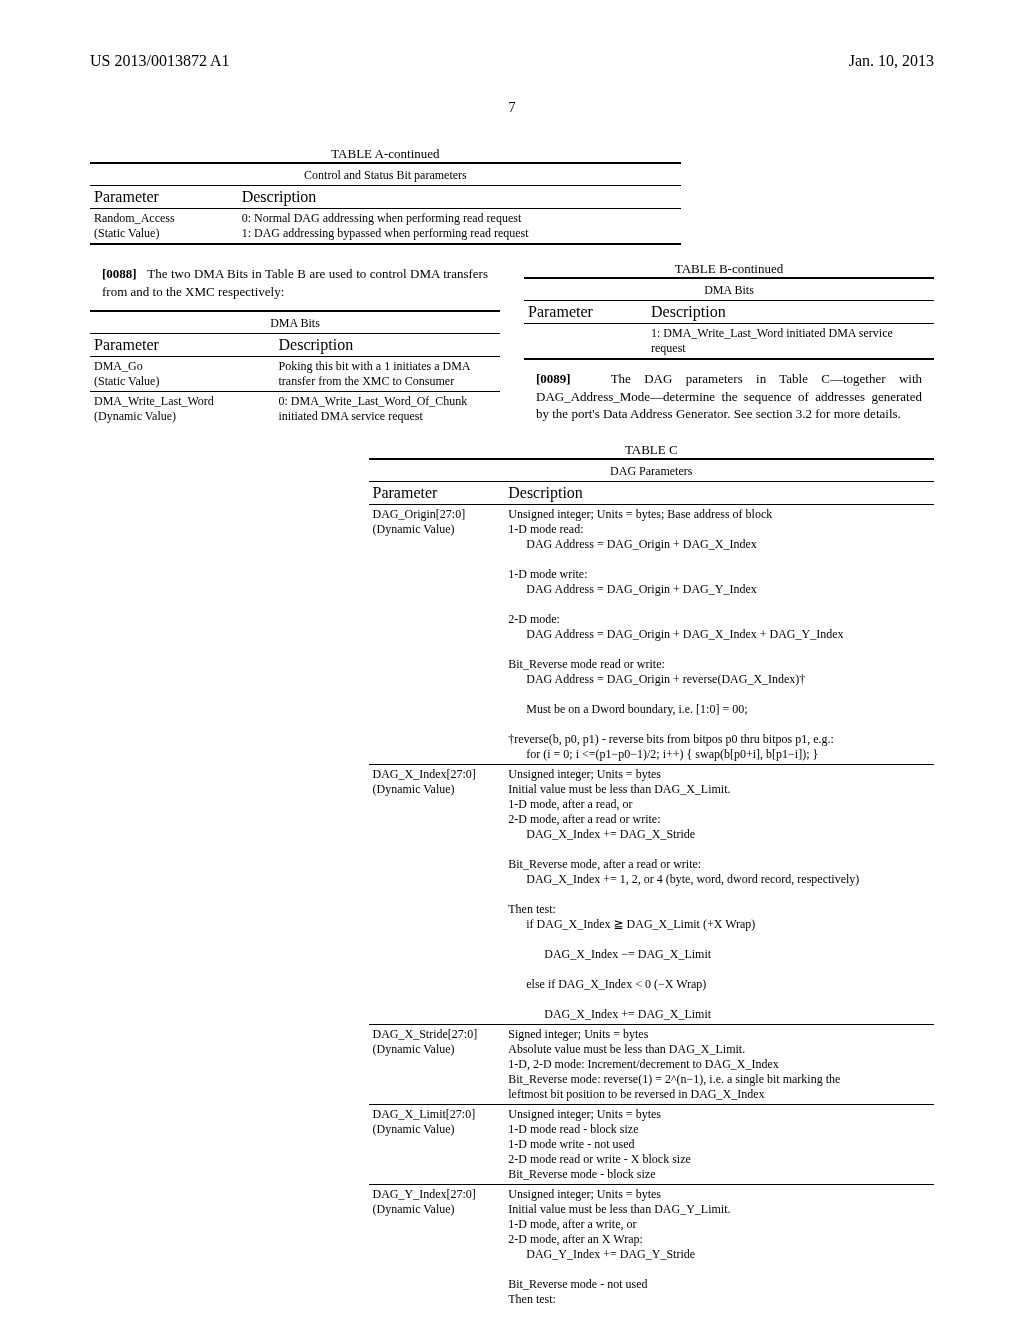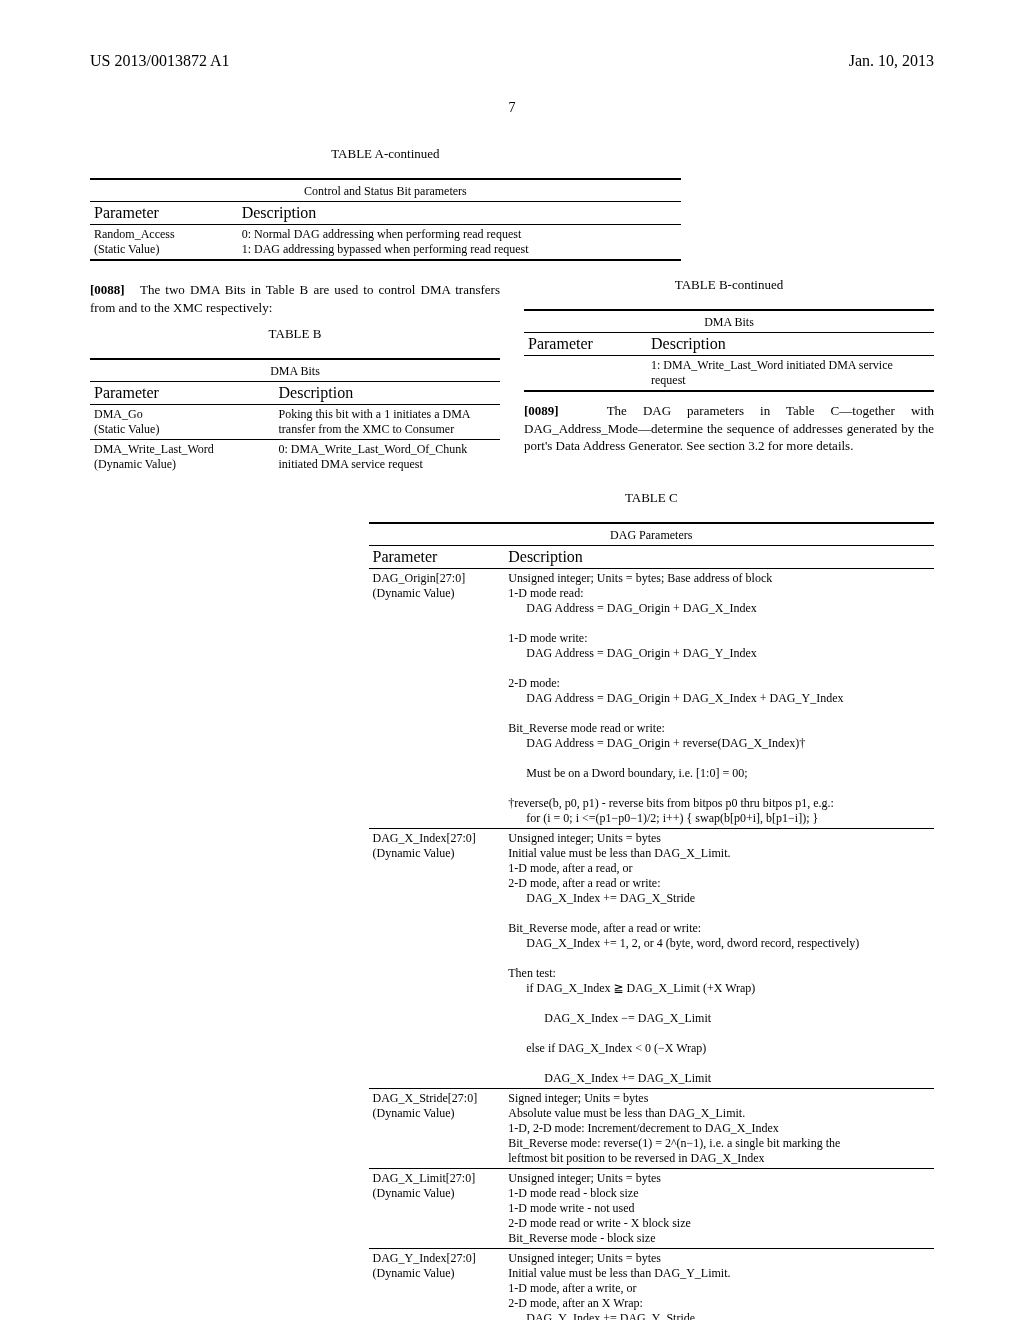--- a/index.html
+++ b/index.html
@@ -28,41 +28,41 @@
     display: flex;
     gap: 24px;
   }
   .col {
     flex: 1;
     min-width: 0;
   }
   .tbl-title {
     text-align: center;
     font-size: 13px;
-    margin: 6px 0 16px 0;
+    margin: 6px 0 0 0;
   }
   table.data {
     width: 100%;
     border-collapse: collapse;
     font-size: 12px;
     margin-bottom: 10px;
   }
   table.data .rule-thick td, table.data .rule-thick th { border-top: 2px solid #000; }
   table.data .rule-thin td, table.data .rule-thin th { border-top: 1px solid #000; }
   table.data td, table.data th {
     text-align: left;
     vertical-align: top;
     padding: 2px 4px;
     font-weight: normal;
   }
   table.data th { font-size: 16px; }
   .para {
     font-size: 13px;
     line-height: 1.35;
-    margin: 10px 0;
+    margin: 10px 12px;
     text-align: justify;
   }
   .para .num {
     font-weight: bold;
   }
   .indent { padding-left: 18px; display:block; }
   .indent2 { padding-left: 36px; display:block; }
   .table-c-wrap {
     margin-left: 33%;
   }
@@ -107,21 +107,20 @@
   </tbody>
     </table>
 </div>
 
 <div class="two-col">
   <div class="col">
     <p class="para">
       <span class="num">[0088]</span>&nbsp;&nbsp;&nbsp;<span>The two DMA Bits in Table B are used to control DMA transfers from and to the XMC respectively:</span>
     </p>
 
-    <div class="tbl-title">TABLE B</div>
     <table class="data">
       <tbody>
           <tr class="rule-thick">
             <td colspan="2" style="padding:0;height:2px;"></td>
           </tr>
       <tr>
             <td colspan="2" style="text-align:center;">DMA Bits</td>
           </tr>
       <tr class="rule-thin">
         <th style="width:45%;">Parameter</th>

